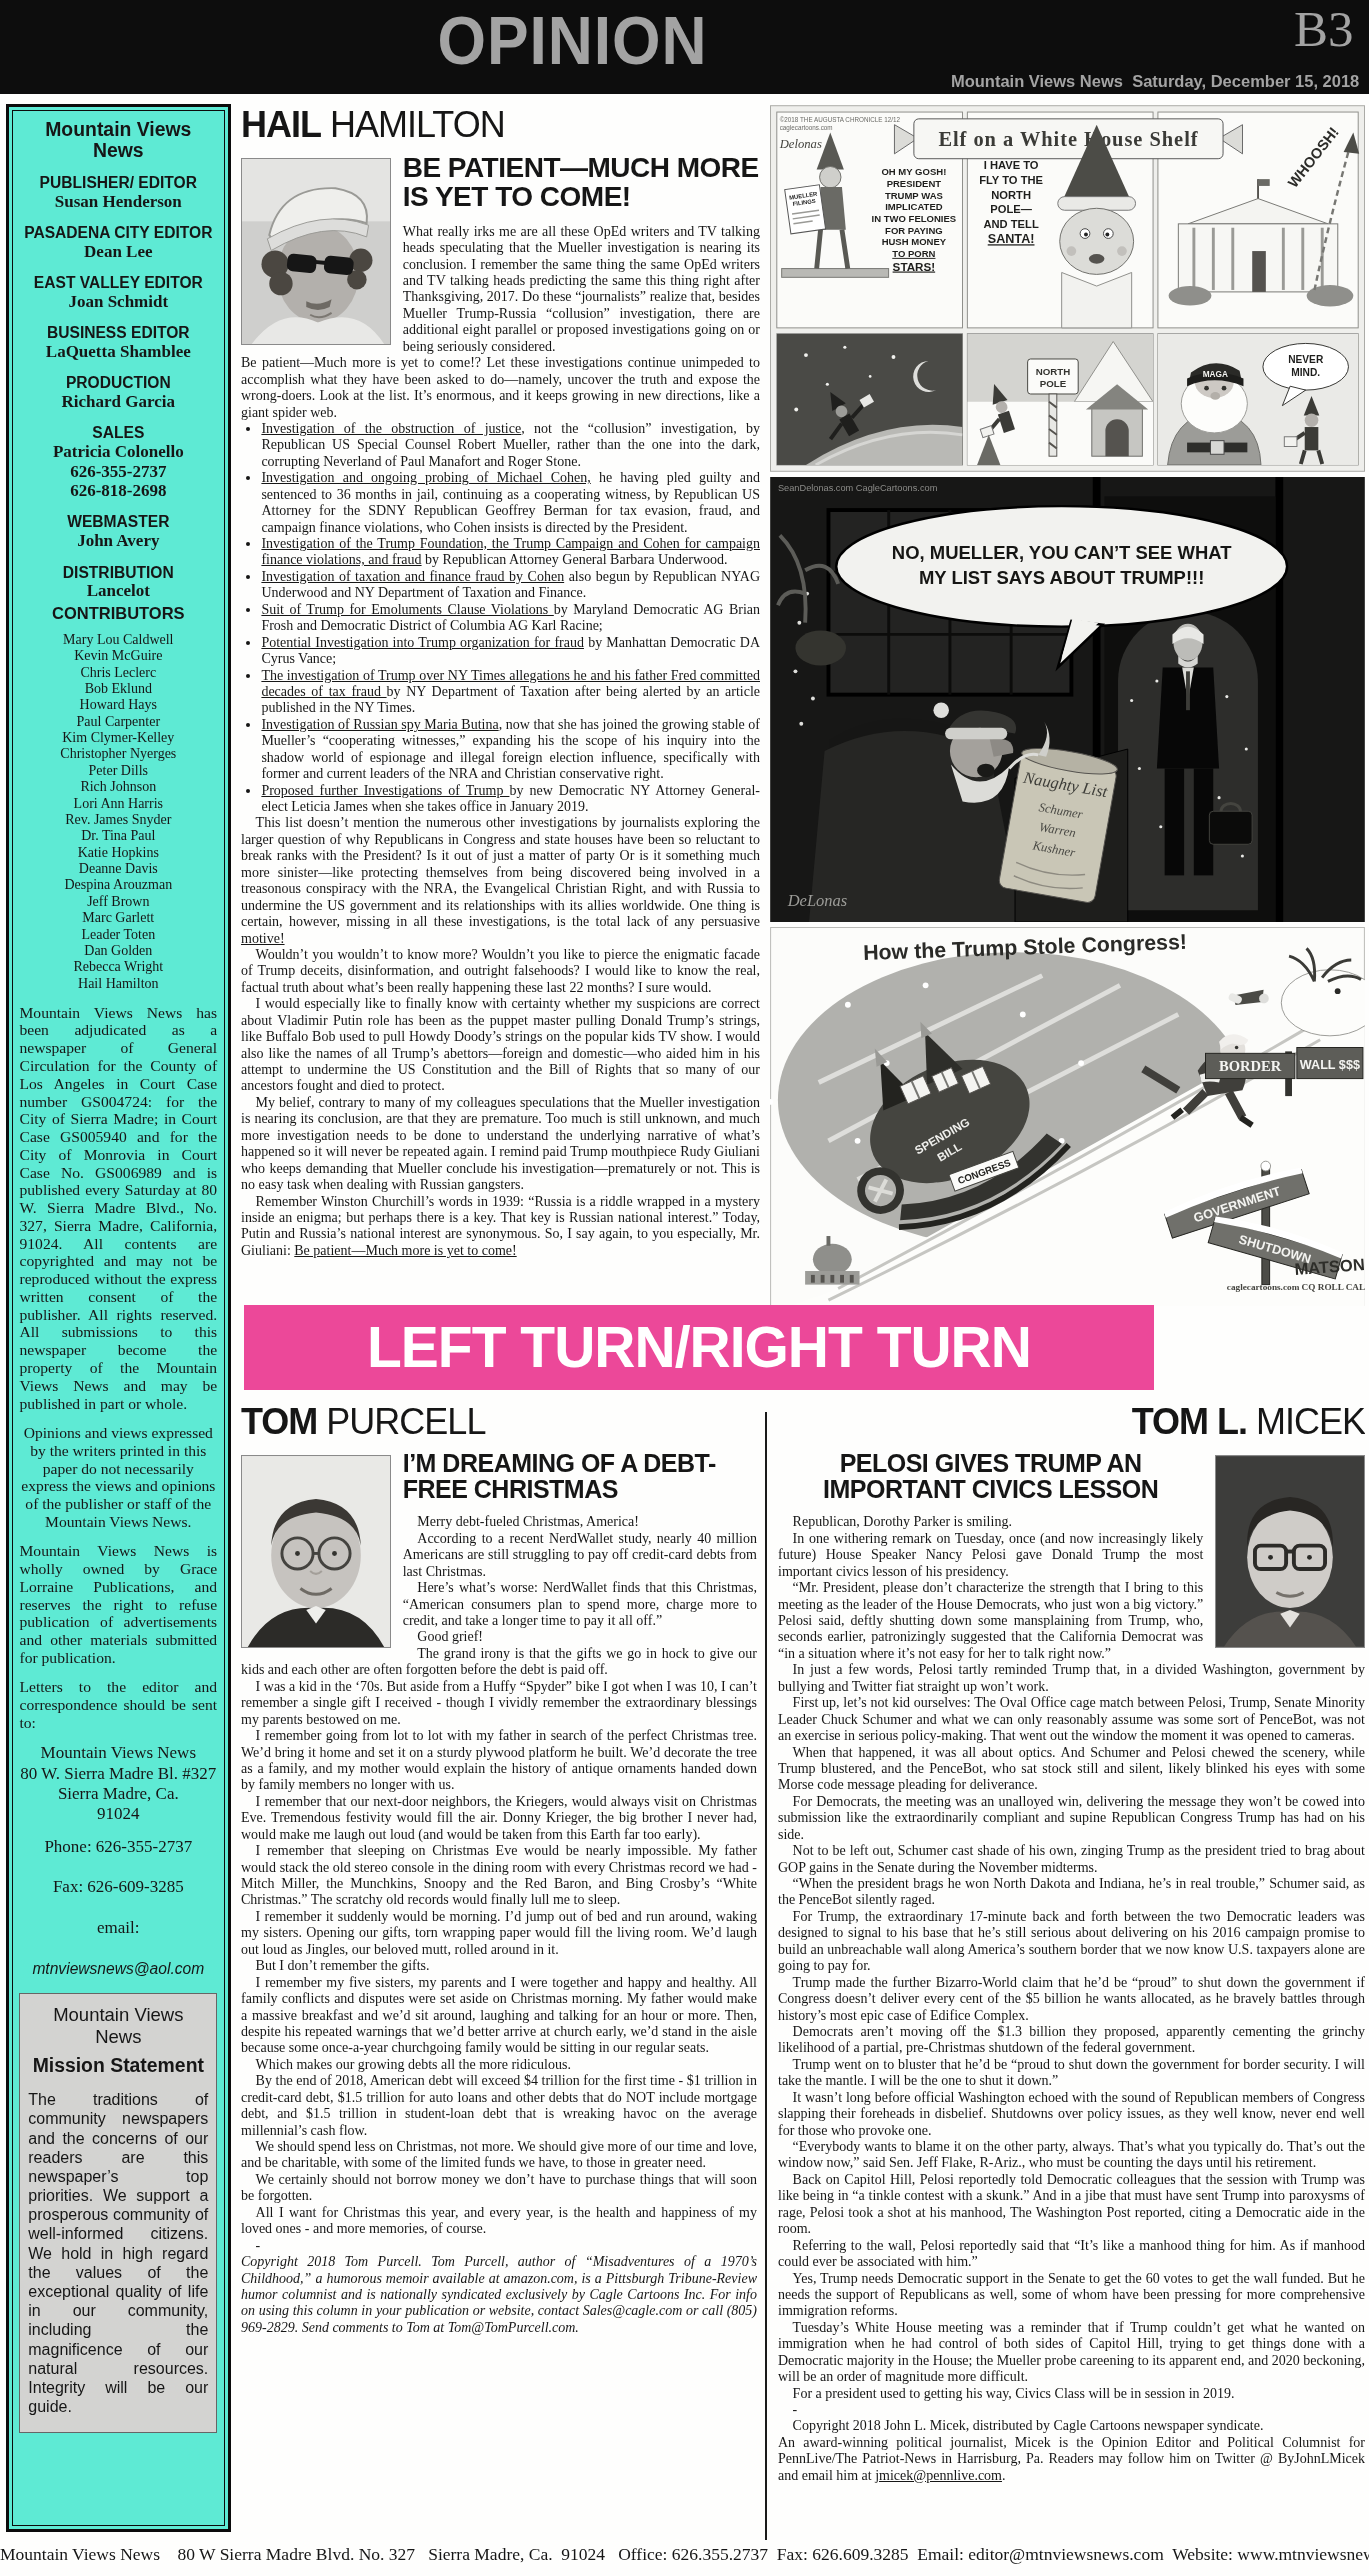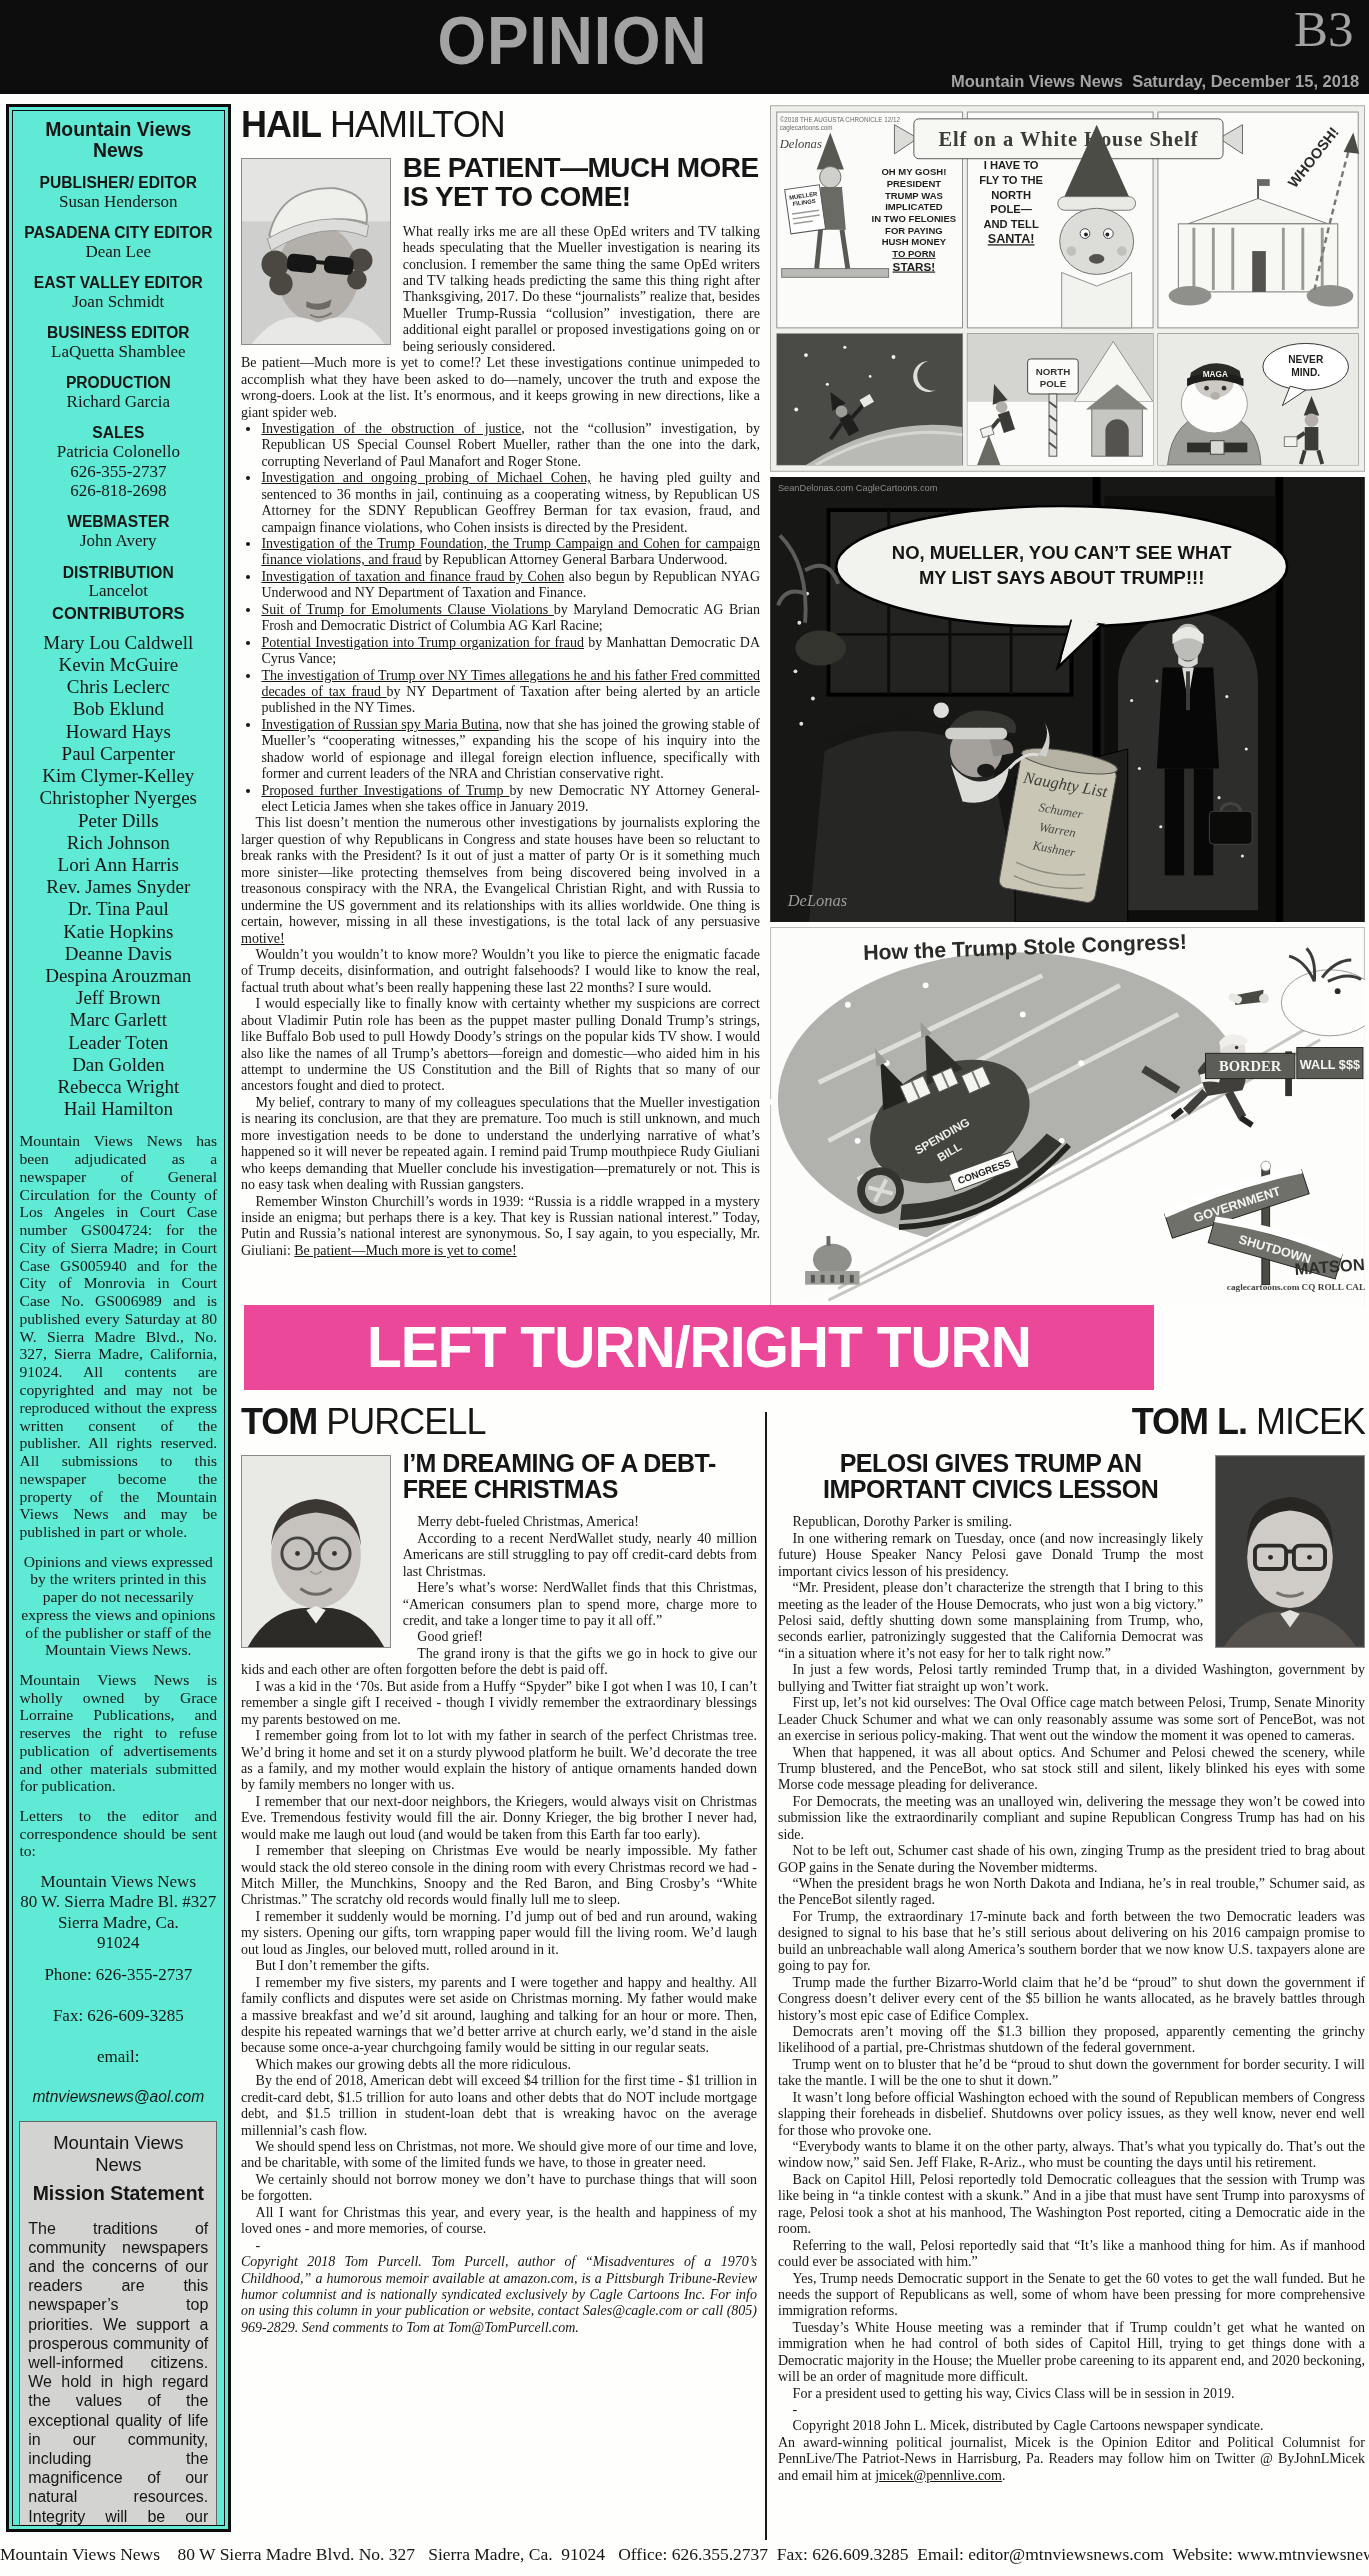--- a/index.html
+++ b/index.html
@@ -14,23 +14,23 @@
   .masthead .dateline{position:absolute;right:9.7px;bottom:2.9px;font-family:"Liberation Sans",sans-serif;
         font-weight:bold;font-size:16.5px;white-space:pre;}
   
   .sidebar{position:absolute;left:5.8px;top:104px;width:225px;height:2428px;border:3.9px solid #0b0b0b;
         background:#5eead4;box-sizing:border-box;padding:2.9px;}
   .sidebar-inner{border:1px solid #0b0b0b;height:100%;box-sizing:border-box;padding:7.8px 6.8px;overflow:hidden;
         text-align:center;}
   .sb-title{font-family:"Liberation Sans",sans-serif;font-weight:bold;font-size:19.4px;line-height:1.1;}
   .staff{margin-top:12.6px;}
   .staff .role{font-family:"Liberation Sans",sans-serif;font-weight:bold;font-size:15.6px;line-height:1.15;}
-  .staff .names{font-size:17px;line-height:1.15;white-space:pre-line;}
+  .staff .names{font-size:17px;line-height:1.15;white-space:pre-line;font-weight:bold;}
   .contrib-head{font-family:"Liberation Sans",sans-serif;font-weight:bold;font-size:16.5px;margin-top:3px;}
-  .contribs{margin-top:8.8px;font-size:19px;line-height:1.17;}
+  .contribs{margin-top:8.8px;font-size:14px;line-height:1.17;}
   .legal{margin-top:11.7px;font-size:15.6px;line-height:1.14;text-align:justify;}
   .legal.center{text-align:center;}
   .addr{margin-top:11.7px;font-size:17px;line-height:1.2;white-space:pre-line;}
   .sb-email{font-family:"Liberation Sans",sans-serif;font-style:italic;font-size:15.6px;}
   .mission{margin-top:13.6px;background:#d3d3d1;border:1px solid #666;padding:9.7px 7.8px 15.6px;text-align:left;}
   .mission .m1{font-family:"Liberation Sans",sans-serif;font-size:18.5px;text-align:center;}
   .mission .m2{font-family:"Liberation Sans",sans-serif;font-size:19.4px;font-weight:bold;text-align:center;margin-top:6px;}
   .mission .mtext{margin-top:13.6px;font-family:"Liberation Sans",sans-serif;font-size:16px;line-height:1.2;
         text-align:justify;}
   

